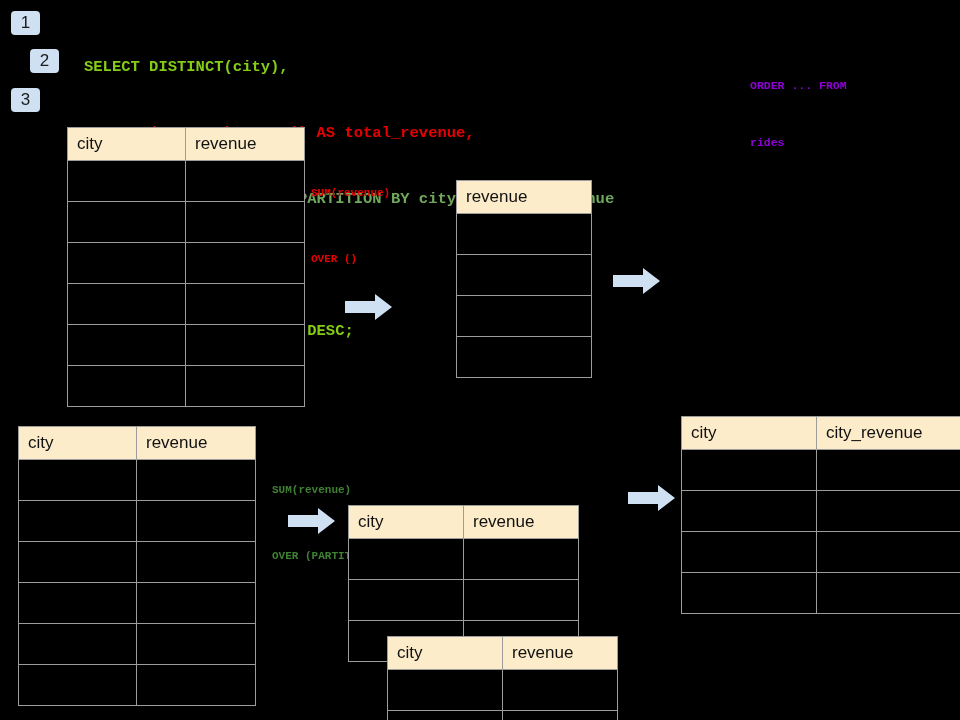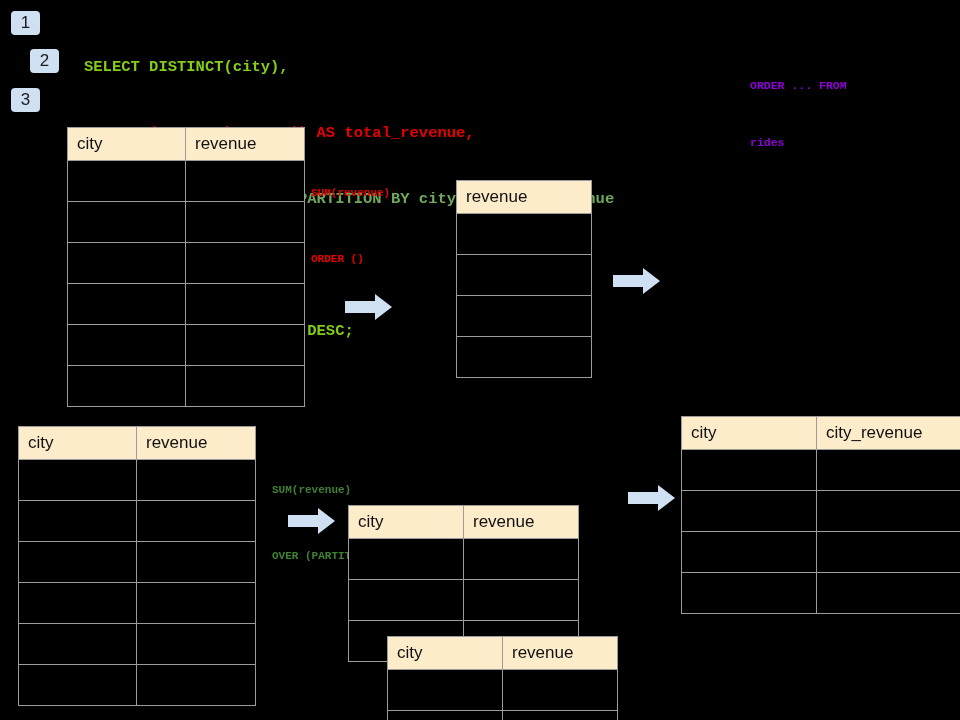--- a/index.html
+++ b/index.html
@@ -125,21 +125,21 @@
     <div class="code-line c-purple">  ORDER by city_revenue DESC;</div>
   </div>
 
   <div class="side-note" style="left:750px; top:38px;">
     <div>ORDER ... FROM</div>
     <div>rides</div>
   </div>
 
   <div class="annot red" style="left:311px; top:138px;">
     <div>SUM(revenue)</div>
-    <div>ORDER ()</div>
+    <div>OVER ()</div>
   </div>
 
   <div class="annot green" style="left:272px; top:435px;">
     <div>SUM(revenue)</div>
     <div>OVER (PARTITION</div>
   </div>
 
   <table class="tbl" style="left:67px; top:127px; width:237px;">
     <thead>
       <tr>

